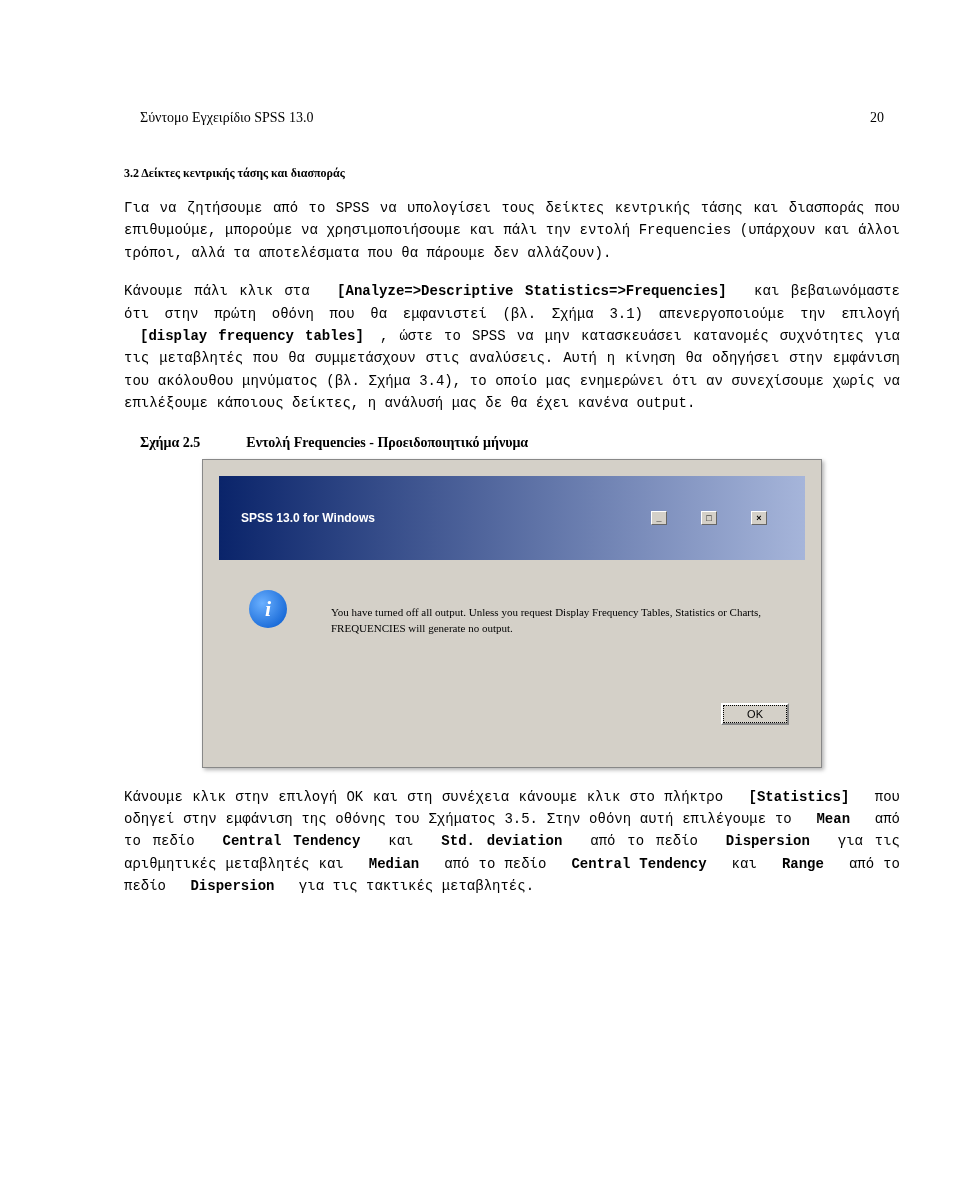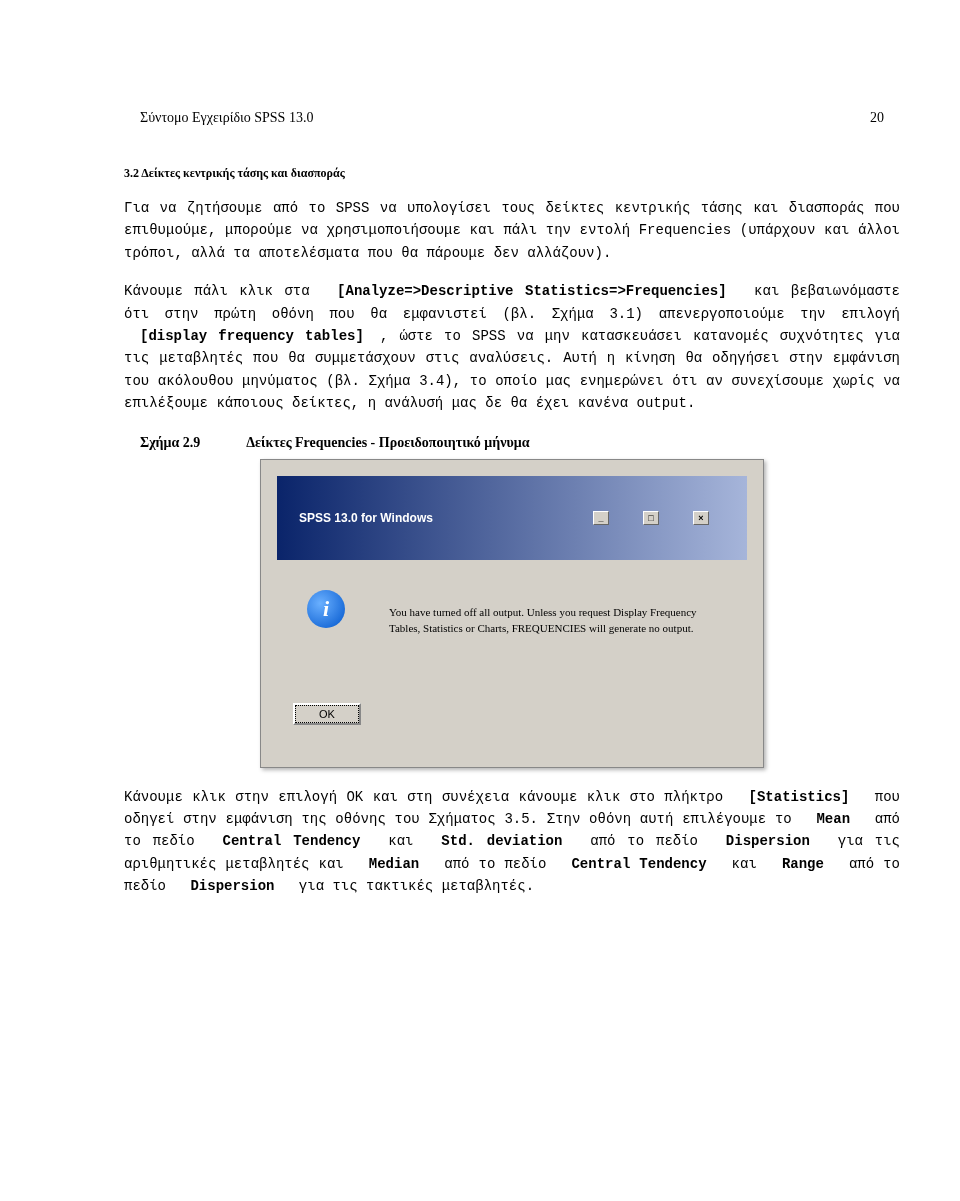--- a/index.html
+++ b/index.html
@@ -50,21 +50,21 @@
     }
     .figure-label {
       font-size: 14px;
       font-weight: bold;
       font-family: "Times New Roman", serif;
       margin-bottom: 8px;
     }
     .dialog-box {
       border: 1px solid #888;
       background: #d4d0c8;
-      width: 504px;
+      width: 620px;
       margin: 0 auto;
       box-shadow: 2px 2px 4px rgba(0,0,0,0.3);
     }
     .dialog-titlebar {
       background: linear-gradient(to right, #0a246a, #a6b5da);
       color: #fff;
       font-family: "Tahoma", sans-serif;
       font-size: 12px;
       font-weight: bold;
       padding: 3px 6px;
@@ -117,21 +117,21 @@
     }
     .dialog-message {
       font-family: Liberation Serif, serif;
       font-size: 11px;
       line-height: 1.5;
       flex: 1;
       color: #000;
     }
     .dialog-buttons {
       display: flex;
-      justify-content: flex-start;
+      justify-content: flex-end;
       padding: 4px 0 10px 0;
     }
     .dialog-ok-btn {
       background: #d4d0c8;
       border: 2px solid #888;
       border-top-color: #fff;
       border-left-color: #fff;
       padding: 3px 24px;
       font-family: "Tahoma", "Arial", sans-serif;
       font-size: 11px;
@@ -153,21 +153,21 @@
   <h2>3.2 Δείκτες κεντρικής τάσης και διασποράς</h2>
 
   <p>Για να ζητήσουμε από το SPSS να υπολογίσει τους δείκτες κεντρικής τάσης και διασποράς που επιθυμούμε, μπορούμε να χρησιμοποιήσουμε και πάλι την εντολή Frequencies (υπάρχουν και άλλοι τρόποι, αλλά τα αποτελέσματα που θα πάρουμε δεν αλλάζουν).</p>
 
   <p>
     Κάνουμε πάλι κλικ στα <span class="bold">[Analyze=&gt;Descriptive Statistics=&gt;Frequencies]</span> και βεβαιωνόμαστε ότι στην πρώτη οθόνη που θα εμφανιστεί (βλ. Σχήμα 3.1) απενεργοποιούμε την επιλογή <span class="bold">[display frequency tables]</span>, ώστε το SPSS να μην κατασκευάσει κατανομές συχνότητες για τις μεταβλητές που θα συμμετάσχουν στις αναλύσεις. Αυτή η κίνηση θα οδηγήσει στην εμφάνιση του ακόλουθου μηνύματος (βλ. Σχήμα 3.4), το οποίο μας ενημερώνει ότι αν συνεχίσουμε χωρίς να επιλέξουμε κάποιους δείκτες, η ανάλυσή μας δε θα έχει κανένα output.
   </p>
 
   <div class="figure-section">
     <div class="figure-label">
-      <span>Σχήμα 2.9</span>&nbsp;&nbsp;&nbsp;&nbsp;<span>Δείκτες Frequencies - Προειδοποιητικό μήνυμα</span>
+      <span>Σχήμα 2.5</span>&nbsp;&nbsp;&nbsp;&nbsp;<span>Εντολή Frequencies - Προειδοποιητικό μήνυμα</span>
     </div>
 
     <div class="dialog-box">
       <div class="dialog-titlebar">
         <span>SPSS 13.0 for Windows</span>
         <div class="dialog-titlebar-buttons">
           <div class="dialog-titlebar-btn">_</div>
           <div class="dialog-titlebar-btn">□</div>
           <div class="dialog-titlebar-btn">×</div>
         </div>

